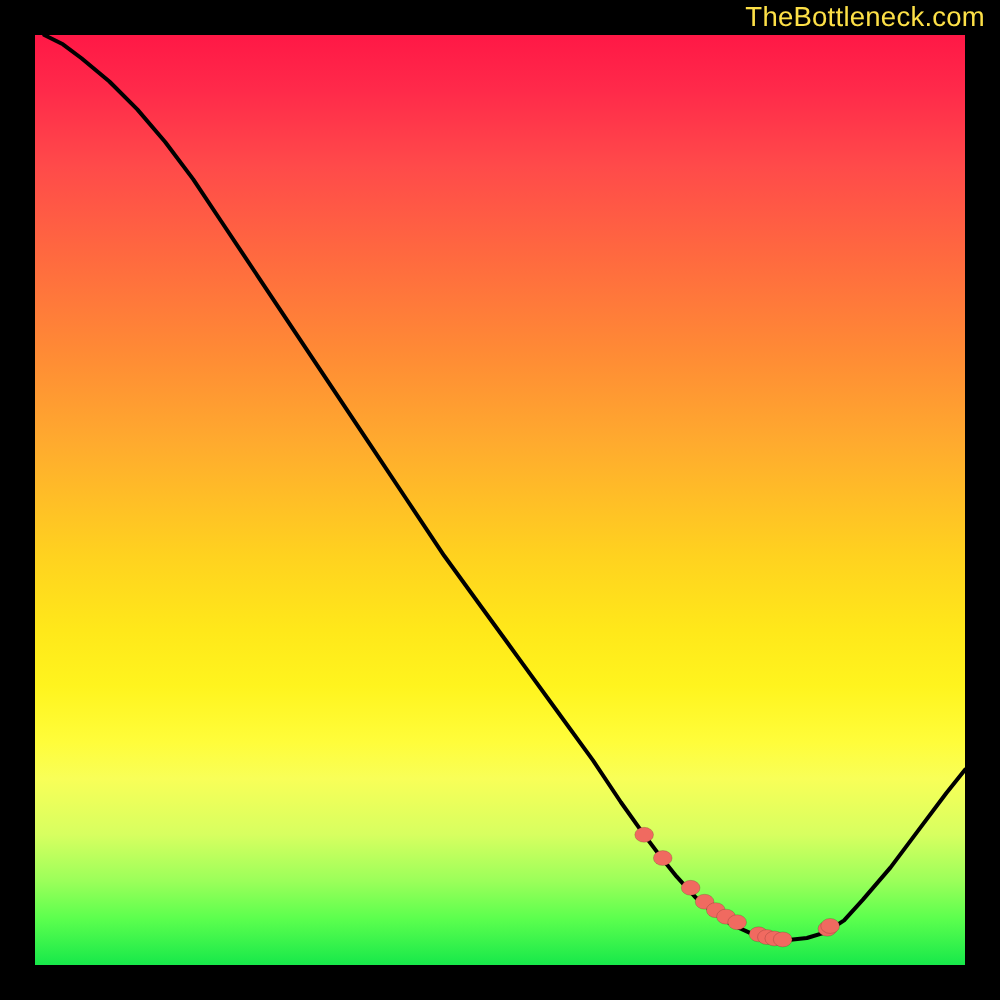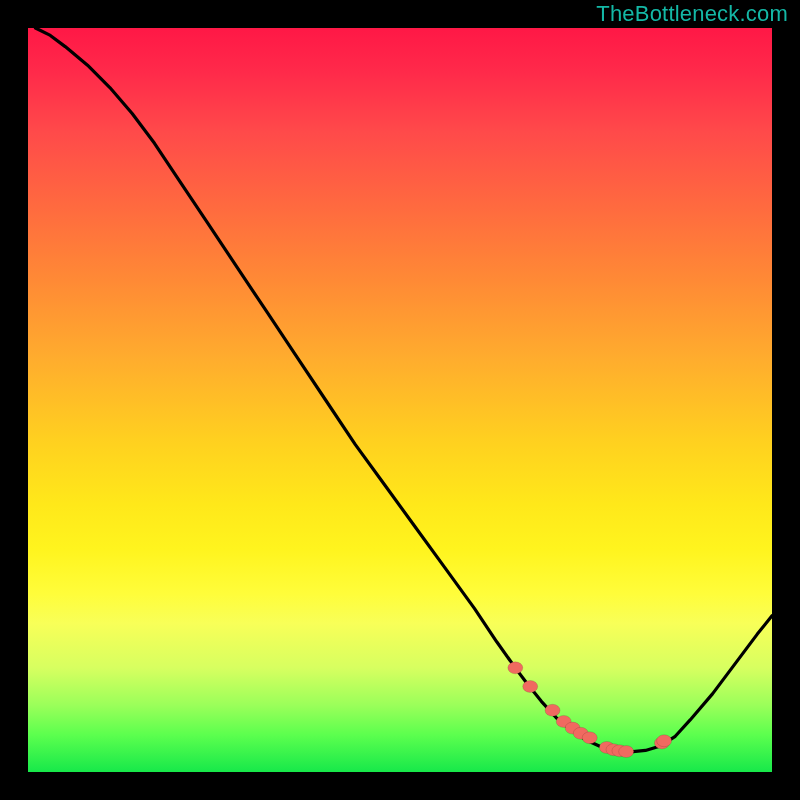--- a/index.html
+++ b/index.html
@@ -14,21 +14,21 @@
   .frame {
     position: relative;
     width: 800px;
     height: 800px;
     background: #000;
   }
   .watermark {
     position: absolute;
     top: 1px;
     right: 12px;
-    color: #14b8a6;
+    color: #fde047;
     font-size: 22px;
     font-weight: 400;
     letter-spacing: 0.2px;
     user-select: none;
   }
   
   .plot {
     position: absolute;
     left: 28px;
     top: 28px;

